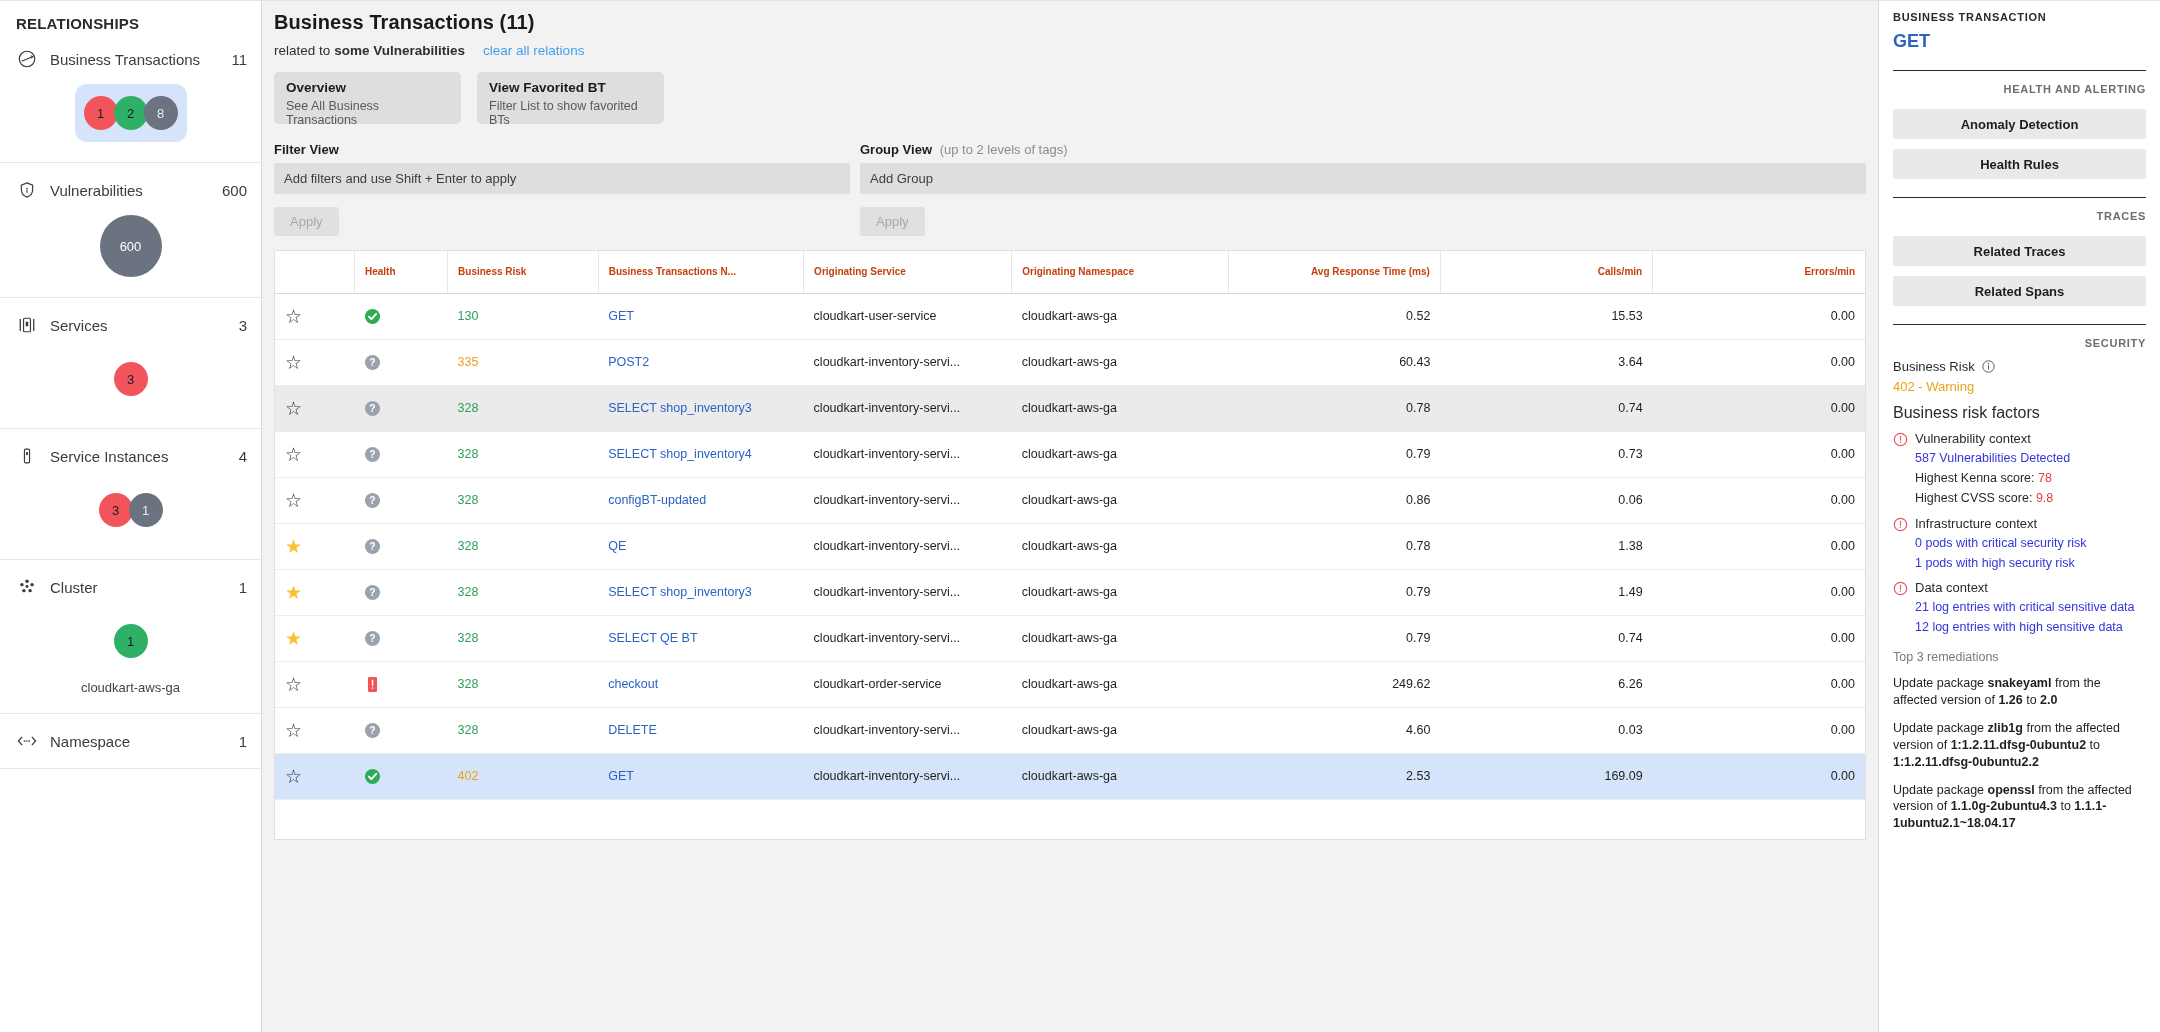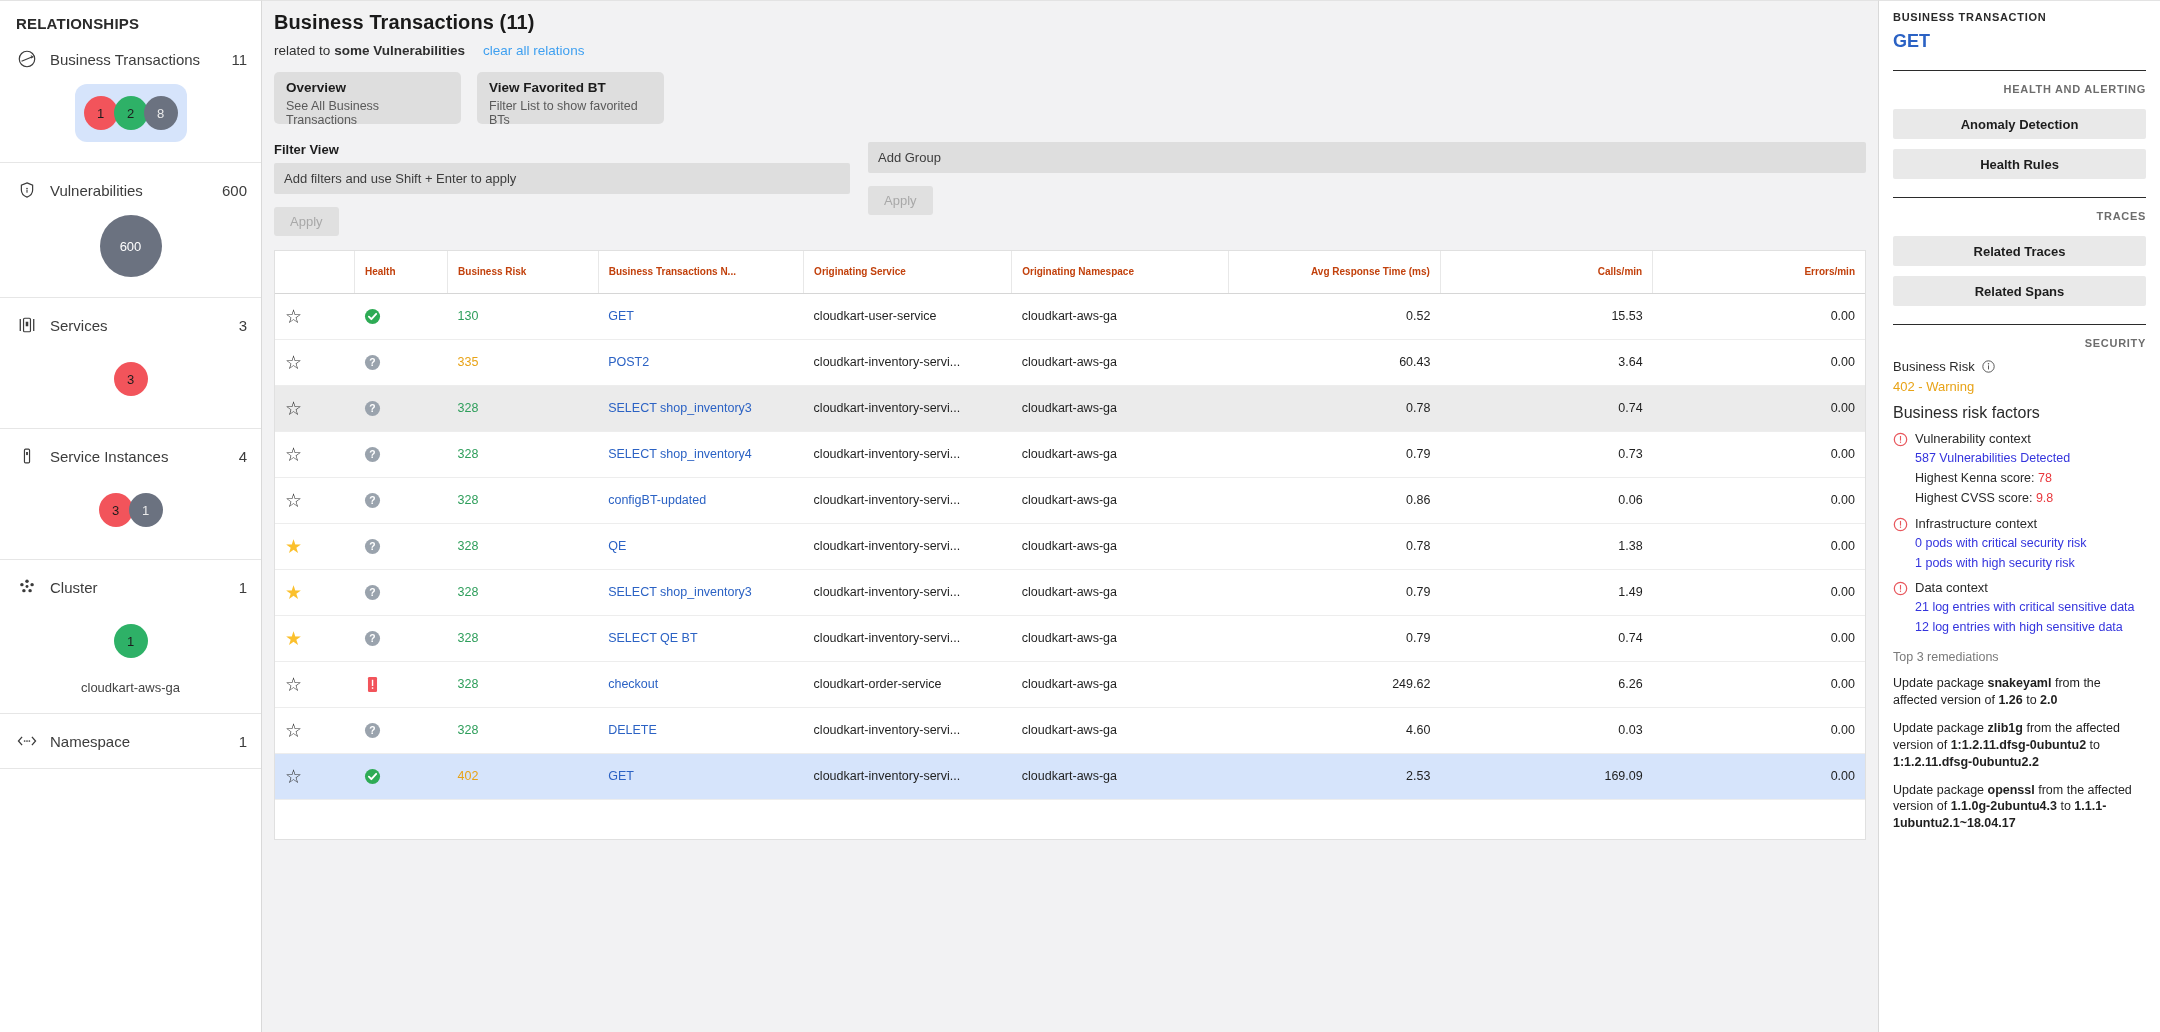--- a/index.html
+++ b/index.html
@@ -151,21 +151,21 @@
   .card-s {
     font-size: 12.5px;
     color: #5a5a5a;
     margin-top: 4px;
   }
 
   .filters {
     display: flex;
     margin-top: 18px;
     padding: 0 12px 0 12px;
-    gap: 18px;
+    gap: 10px;
   }
   .filter-col-left { flex: 0 0 576px; }
   .filter-col-right { flex: 1 1 auto; }
   .filter-label {
     font-size: 13px;
     font-weight: 700;
     color: #1c1c1c;
     margin-bottom: 6px;
   }
   .filter-label .muted {
@@ -504,20 +504,24 @@
 
     <div class="filters">
       <div class="filter-col-left">
         <div class="filter-label">Filter View</div>
         <div class="filter-box">
           <span>Add filters and use Shift + Enter to apply</span>
         </div>
         <button class="apply-btn">Apply</button>
       </div>
       <div class="filter-col-right">
+        <div class="filter-label">
+          <span>Group View</span>
+          <span class="muted">(up to 2 levels of tags)</span>
+        </div>
         <div class="filter-box">
           <span>Add Group</span>
         </div>
         <button class="apply-btn">Apply</button>
       </div>
     </div>
 
     <div class="table-wrap">
       <table class="bt">
         <colgroup id="bt-colgroup">

